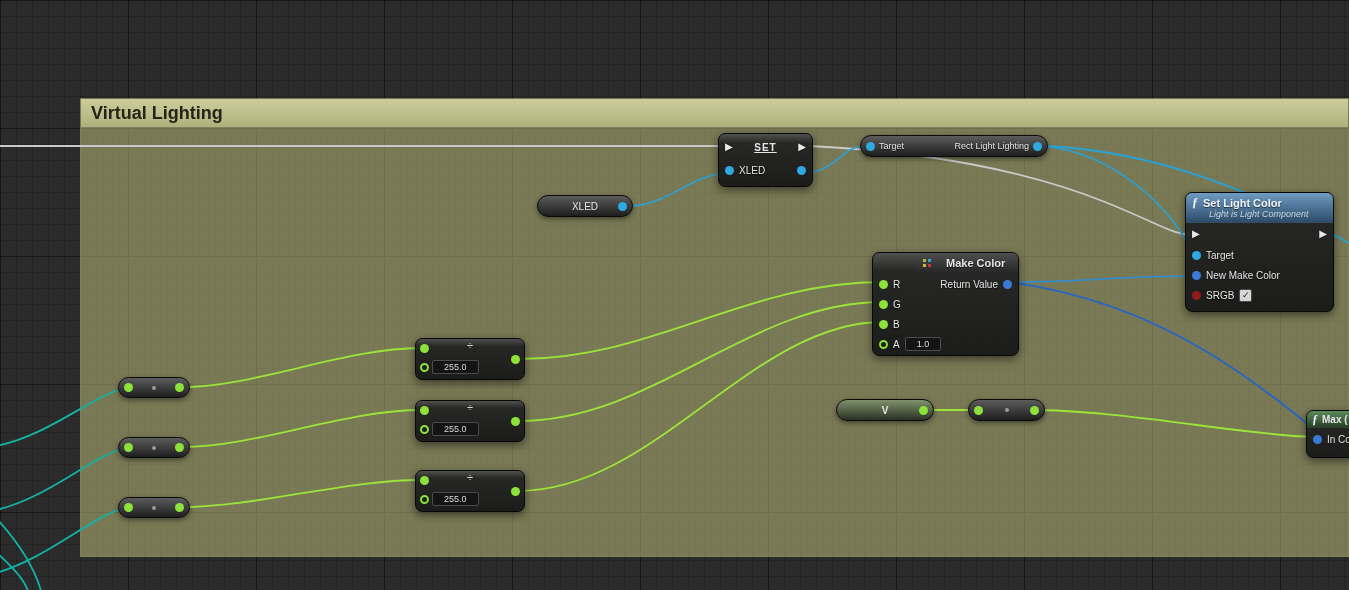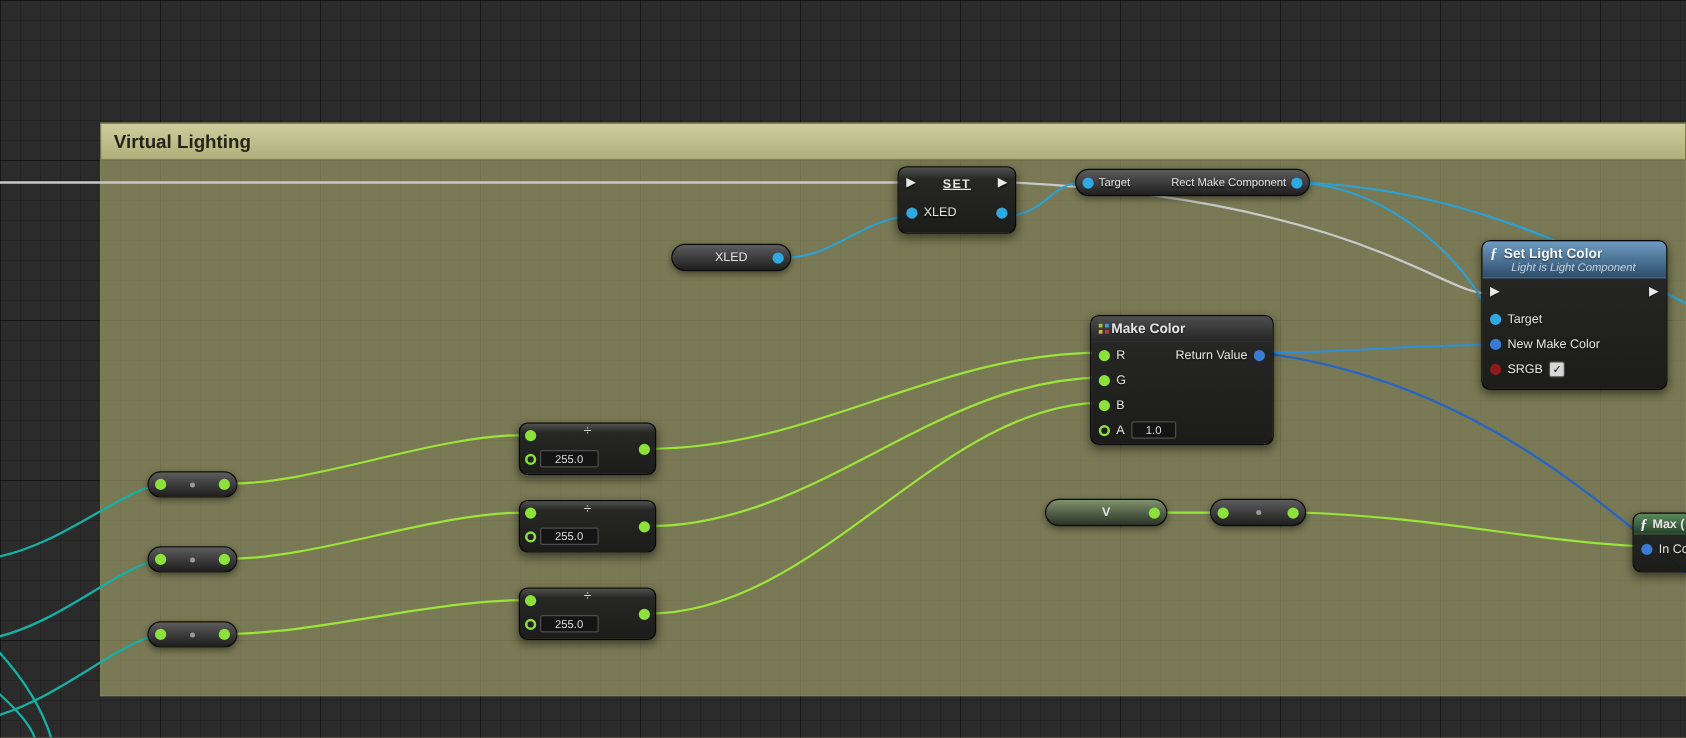--- a/index.html
+++ b/index.html
@@ -13,21 +13,21 @@
       linear-gradient(rgba(0,0,0,0.16) 1px, transparent 1px),
       linear-gradient(90deg, rgba(0,0,0,0.16) 1px, transparent 1px);
     background-size:128px 128px,128px 128px,16px 16px,16px 16px;
   }
   .comment{position:absolute;left:80px;top:98px;width:1269px;height:459px;z-index:1;}
   .comment-header{
     height:30px;display:flex;align-items:center;padding:0 10px;box-sizing:border-box;
     background:linear-gradient(180deg,#cdcd9c,#b0b07c);
     border:1px solid rgba(40,40,20,0.45);
   }
-  .comment-title{font-size:15px;font-weight:bold;color:#24241a;}
+  .comment-title{font-size:18px;font-weight:bold;color:#24241a;}
   .comment-body{
     position:absolute;top:30px;left:0;right:0;bottom:0;
     background:rgba(200,200,128,0.5);
     border:1px solid rgba(150,150,90,0.35);border-top:none;
   }
   .wires{position:absolute;left:0;top:0;z-index:5;pointer-events:none;}
   .wire{fill:none;stroke-linecap:round;}
 
   .node{
     position:absolute;z-index:10;box-sizing:border-box;
@@ -73,24 +73,25 @@
   .func-title{font-weight:bold;font-size:11px;color:#f2f6f9;text-shadow:0 1px 1px rgba(0,0,0,0.6);text-align:center;}
   .func-subtitle{font-style:italic;font-size:9px;color:#c2d2dc;margin-left:17px;margin-top:-1px;}
   .slc-exec{height:22px;justify-content:space-between;}
   .checkbox{
     width:11px;height:11px;background:#d6d6d6;border:1px solid #4a4a4a;border-radius:2px;
     color:#1c1c1c;font-size:9px;display:flex;align-items:center;justify-content:center;flex:none;
   }
 
   .mc-node{left:872px;top:252px;width:147px;height:104px;}
   .mc-header{
-    height:20px;display:flex;align-items:center;gap:2px;padding:0 6px;
+    height:20px;display:flex;align-items:center;gap:15px;padding:0 6px;
     border-radius:6px 6px 0 0;
     background:linear-gradient(180deg,#4e4e4e,#262626);
     border-bottom:1px solid rgba(0,0,0,0.5);
+    margin-left:44px;
   }
   .mc-icon{
     width:8px;height:8px;flex:none;
     background:
       linear-gradient(#9ec43a,#9ec43a) 0 0/3px 3px no-repeat,
       linear-gradient(#3aa1d8,#3aa1d8) 5px 0/3px 3px no-repeat,
       linear-gradient(#d8b23a,#d8b23a) 0 5px/3px 3px no-repeat,
       linear-gradient(#c23a3a,#c23a3a) 5px 5px/3px 3px no-repeat;
   }
   .mc-title{font-weight:bold;font-size:11px;text-shadow:0 1px 1px rgba(0,0,0,0.7);}
@@ -172,21 +173,21 @@
 
 <div class="pill xled-pill">
   <span class="pill-label">XLED</span>
   <span class="pin object pill-out"></span>
 </div>
 
 <div class="pill rect-pill">
   <span class="pin object"></span>
   <span class="pin-label">Target</span>
   <span class="spacer"></span>
-  <span class="pin-label">Rect Make Component</span>
+  <span class="pin-label">Rect Light Lighting</span>
   <span class="pin object"></span>
 </div>
 
 <div class="node slc-node">
   <div class="func-header">
     <div class="func-title-row">
       <span class="func-icon">ƒ</span>
       <span class="func-title">Set Light Color</span>
     </div>
     <div class="func-subtitle">Light is Light Component</div>

